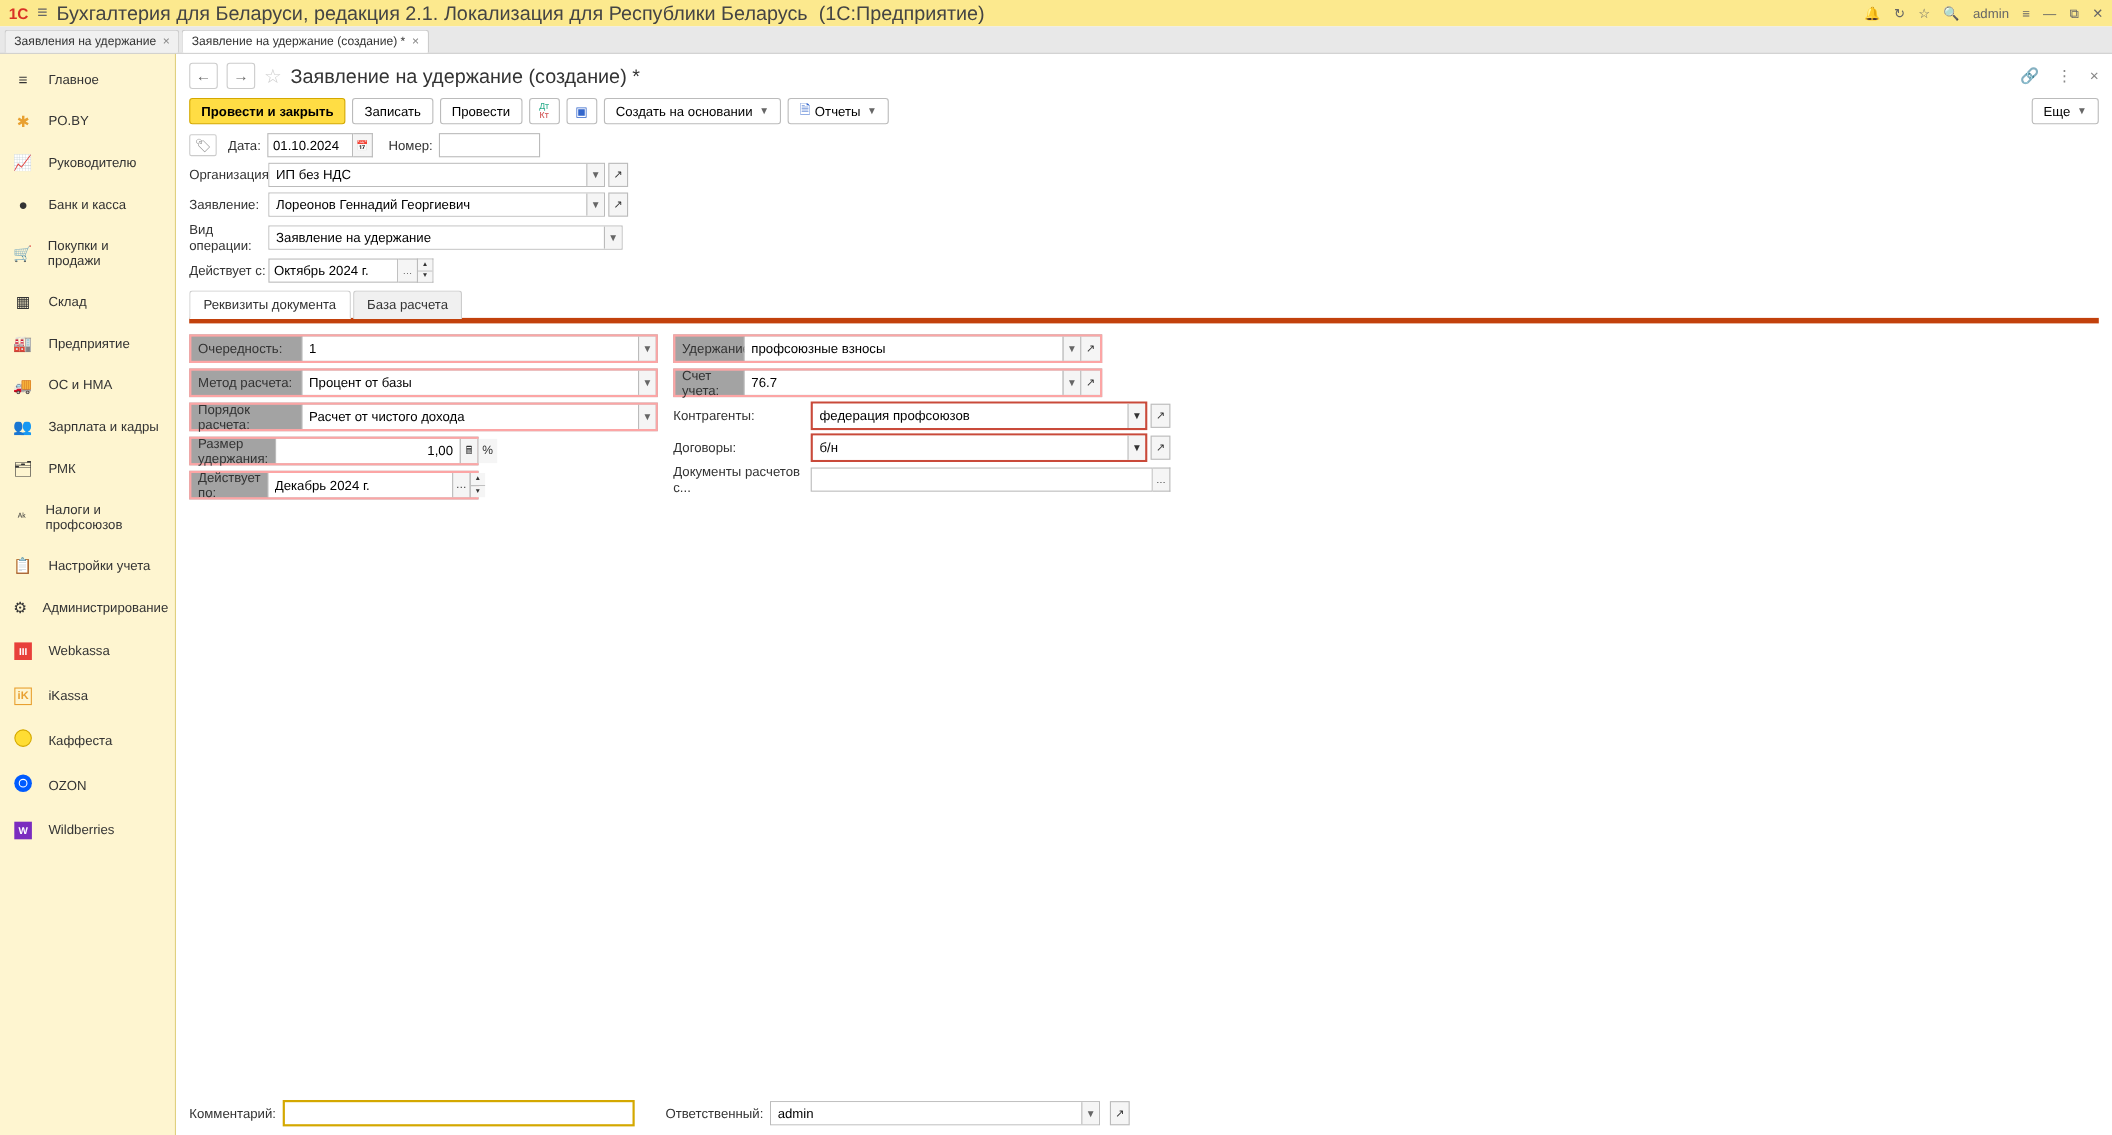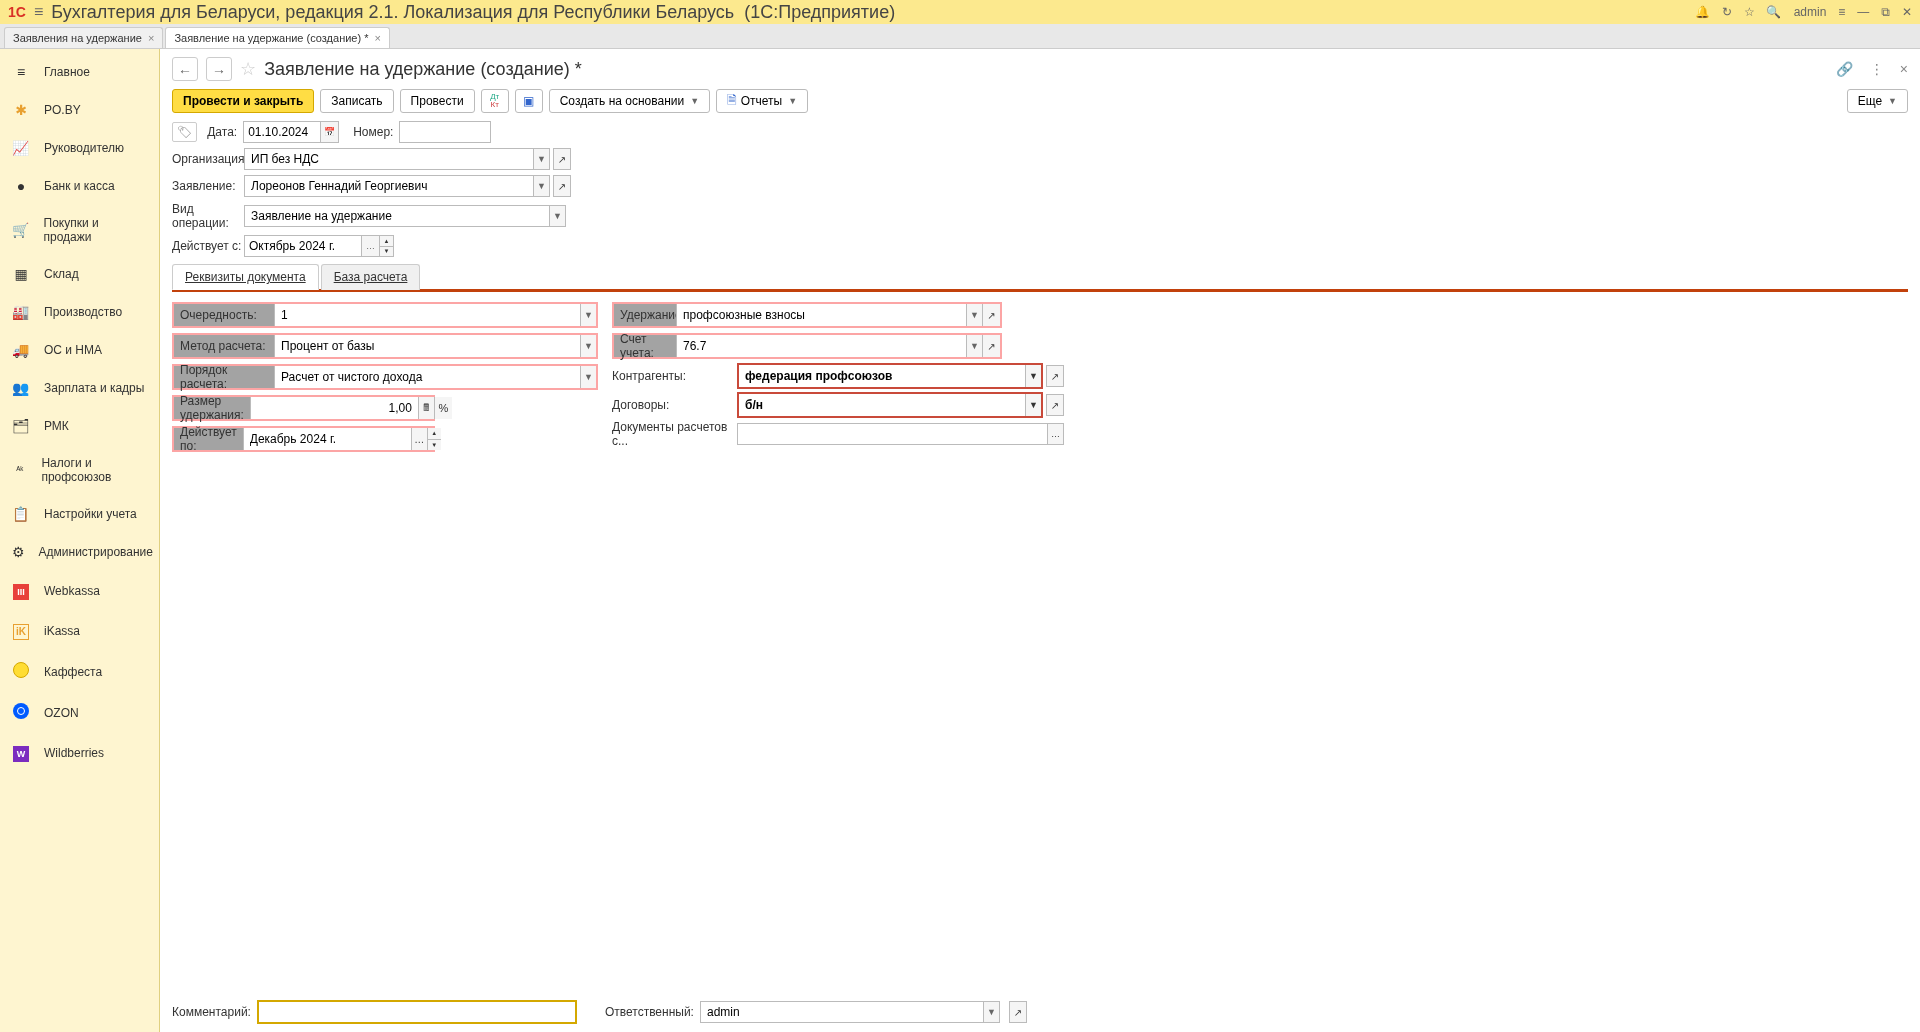--- a/index.html
+++ b/index.html
@@ -51,21 +51,21 @@
 .field-combo { display: inline-flex; height: 22px; border: 1px solid #bbb; }
 .field-combo input { border: none; padding: 2px 6px; font-size: 12px; flex: 1; }
 .field-combo .dd { width: 16px; background: #f5f5f5; border-left: 1px solid #bbb; display: flex; align-items: center; justify-content: center; font-size: 9px; color: #666; cursor: pointer; }
 
 .ext-btn { width: 18px; height: 22px; border: 1px solid #bbb; background: #f5f5f5; display: inline-flex; align-items: center; justify-content: center; cursor: pointer; font-size: 10px; margin-left: 3px; }
 
 .spinner-btns { display: inline-flex; flex-direction: column; border: 1px solid #bbb; border-left: none; width: 14px; }
 .spinner-btns span { flex: 1; display: flex; align-items: center; justify-content: center; font-size: 6px; background: #f5f5f5; cursor: pointer; }
 .spinner-btns span:first-child { border-bottom: 1px solid #bbb; }
 
-.doc-tabs { display: flex; border-bottom: 3px solid #c2410c; margin-top: 6px; margin-bottom: 10px; text-decoration: underline; }
+.doc-tabs { display: flex; border-bottom: 5px solid #c2410c; margin-top: 6px; margin-bottom: 10px; }
 .doc-tab { padding: 5px 12px; border: 1px solid #ccc; border-bottom: none; background: #f0f0f0; margin-right: 2px; cursor: pointer; font-size: 12px; border-radius: 3px 3px 0 0; position: relative; top: 1px; }
 .doc-tab.active { background: #fff; border-bottom: 1px solid #fff; }
 
 .columns { display: flex; gap: 14px; }
 .col { flex: 0 0 auto; }
 .col-left { width: 426px; }
 .col-right { width: 452px; }
 
 .hl-row { display: flex; align-items: center; border: 2px solid #fca5a5; margin-bottom: 5px; height: 26px; background: #a3a3a3; }
 .hl-row.short { width: 263px; }
@@ -79,21 +79,21 @@
 .hl-row .fval .spin { display: flex; flex-direction: column; width: 14px; border-left: 1px solid #bbb; }
 .hl-row .fval .spin span { flex: 1; background: #f5f5f5; display: flex; align-items: center; justify-content: center; font-size: 6px; cursor: pointer; }
 .hl-row .fval .spin span:first-child { border-bottom: 1px solid #bbb; }
 .hl-row .fval input.right { text-align: right; }
 
 .right-field { display: flex; align-items: center; margin-bottom: 5px; height: 24px; }
 .right-field label { width: 125px; font-size: 12px; padding-right: 6px; }
 .right-field .wrap { flex: 1; display: flex; height: 22px; }
 .right-field .wrap.hl { border: 2px solid #c94a3a; height: 26px; }
 .right-field .wrap input { flex: 1; border: 1px solid #bbb; padding: 2px 6px; font-size: 12px; }
-.right-field .wrap.hl input { border: none; font-weight: bold; }
+.right-field .wrap.hl input { border: none; }
 .right-field .wrap .dd { width: 16px; border: 1px solid #bbb; border-left: none; background: #f5f5f5; display: flex; align-items: center; justify-content: center; font-size: 9px; cursor: pointer; }
 .right-field .wrap.hl .dd { border: none; border-left: 1px solid #bbb; }
 .right-field .ext-o { width: 18px; height: 22px; border: 1px solid #bbb; background: #f5f5f5; display: flex; align-items: center; justify-content: center; font-size: 10px; margin-left: 3px; cursor: pointer; }
 
 .footer { display: flex; align-items: center; padding: 8px 12px; border-top: 0; gap: 6px; }
 .footer label { font-size: 12px; }
 .footer .comment-input { border: 2px solid #d4a800; height: 24px; width: 320px; padding: 2px 4px; font-size: 12px; }
 .footer .spacer2 { width: 16px; }
 .icon-blue { color: #3366cc; }
 .icon-orange { color: #e8a030; }
@@ -163,21 +163,21 @@
     <div class="sidebar-item">
         <span class="icon">🛒</span>
         <span>Покупки и продажи</span>
       </div>
     <div class="sidebar-item">
         <span class="icon">▦</span>
         <span>Склад</span>
       </div>
     <div class="sidebar-item">
         <span class="icon">🏭</span>
-        <span>Производство</span>
+        <span>Предприятие</span>
       </div>
     <div class="sidebar-item">
         <span class="icon">🚚</span>
         <span>ОС и НМА</span>
       </div>
     <div class="sidebar-item">
         <span class="icon">👥</span>
         <span>Зарплата и кадры</span>
       </div>
     <div class="sidebar-item">

